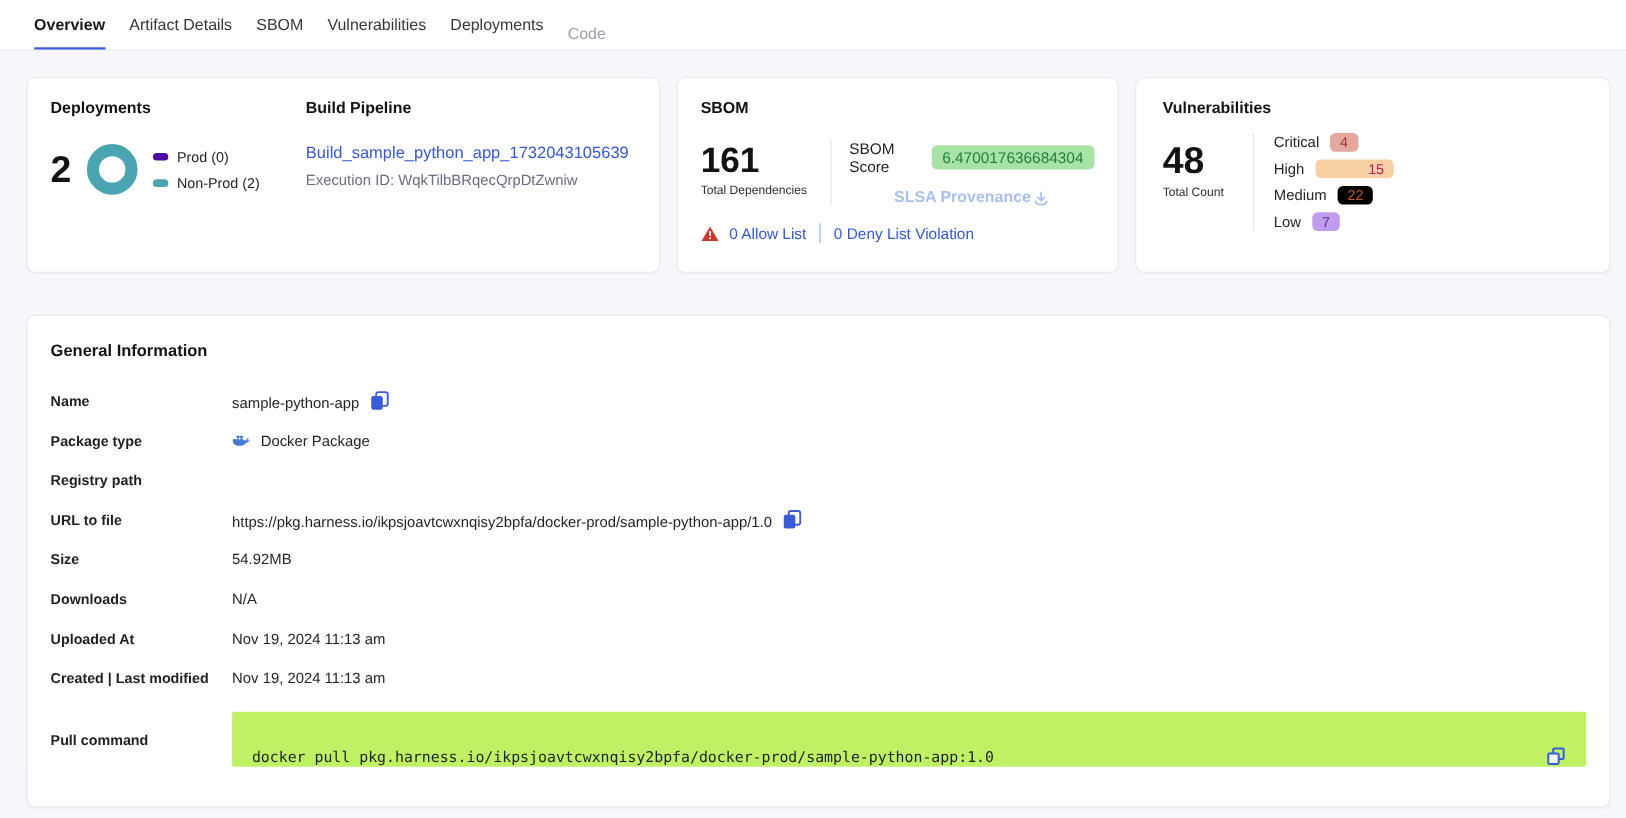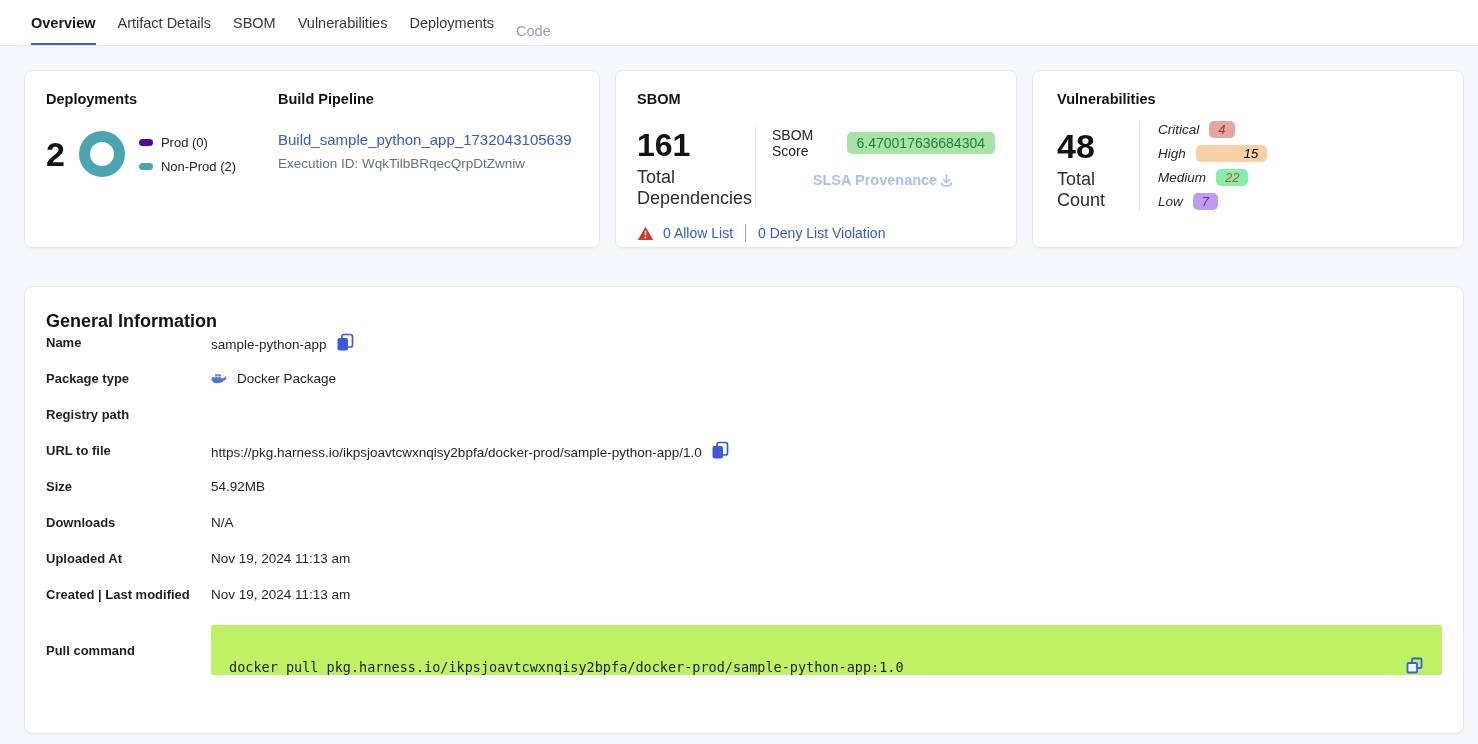--- a/index.html
+++ b/index.html
@@ -60,53 +60,53 @@
   .legend-item { display: flex; align-items: center; gap: 8px; font-size: 13px; color: #23252b; }
   .legend-swatch { width: 14px; height: 7px; border-radius: 4px; display: inline-block; }
 
   .bp-right { flex: 1; padding-top: 0; }
   .bp-link { display: inline-block; margin-top: 24px; font-size: 15px; color: #3558d4; text-decoration: none; }
   .bp-exec { margin-top: 7px; font-size: 13.5px; color: #696d84; }
 
   
   .sbom-body { display: flex; margin-top: 18px; align-items: stretch; }
   .sbom-left { width: 118px; padding-top: 4px; }
-  .sub-label { font-size: 18px; color: #2b2d33; margin-top: 6px; }
+  .sub-label { font-size: 11px; color: #2b2d33; margin-top: 6px; }
   .v-divider { width: 1px; background: #dfe2e9; margin: 2px 16px 2px 0; }
   .sbom-right { flex: 1; padding-top: 2px; }
   .score-row { display: flex; align-items: center; justify-content: flex-start; gap: 10px; }
   .score-label { font-size: 14px; color: #1d1f24; }
   .score-pill {
     background: #a6e3a4; color: #20803e;
     font-size: 14px; padding: 3px 10px; border-radius: 5px; font-weight: 400;
   }
   .slsa-row { display: flex; justify-content: center; align-items: center; gap: 2px; margin-top: 13px; }
   .slsa-link { font-size: 14.5px; font-weight: 700; color: #a9c0ee; text-decoration: none; }
   .sbom-links { display: flex; align-items: center; gap: 12px; margin-top: 15px; }
   .sbom-link { font-size: 14px; color: #3558d4; text-decoration: none; display: inline-flex; align-items: center; gap: 8px; }
   .link-divider { width: 1px; height: 18px; background: #8ba3e8; }
 
   
   .vuln-body { display: flex; margin-top: 14px; }
   .vuln-left { width: 82px; padding-top: 8px; }
   .sev-list { display: flex; flex-direction: column; gap: 7px; padding-left: 18px; border-left: 1px solid #dfe2e9; }
-  .sev-row { display: flex; align-items: center; gap: 10px; font-size: 13.5px; color: #23252b; font-style: italic; }
+  .sev-row { display: flex; align-items: center; gap: 10px; font-size: 13.5px; color: #23252b; }
   .sev-pill { font-size: 13px; padding: 1px 9px; border-radius: 5px; }
 
   
   .general-card {
     margin-top: 38px;
     background: #ffffff;
     border: 1px solid #e7e9ef;
     border-radius: 8px;
     box-shadow: 0 1px 2px rgba(40,41,61,.04);
     padding: 24px 21px 20px 21px;
     min-height: 448px;
   }
-  .gi-title { font-size: 18px; font-weight: 700; color: #121317; }
+  .gi-title { font-size: 15px; font-weight: 700; color: #121317; margin-bottom: 26px; }
   .gi-row { display: flex; align-items: center; margin-bottom: 15px; min-height: 21px; }
   .gi-label { width: 165px; font-size: 13px; font-weight: 700; color: #1d1f24; flex-shrink: 0; }
   .gi-value { font-size: 13.5px; color: #1f2126; display: inline-flex; align-items: flex-end; gap: 9px; }
   .copy-btn { display: inline-flex; align-items: center; cursor: pointer; background: none; border: none; padding: 0; }
   .gi-row.pull-row { align-items: center; margin-top: 20px; margin-bottom: 0; }
   .pull-box {
     flex: 1;
     background: #bef264;
     border-radius: 2px;
     height: 50px;
@@ -210,25 +210,25 @@
           <div class="big-num">48</div>
           <div class="sub-label">Total Count</div>
         </div>
         <div class="sev-list">
           <div class="sev-row">
             <span>Critical</span>
             <span class="sev-pill" style="background: rgb(227, 167, 159); color: rgb(156, 58, 50);">4</span>
           </div>
           <div class="sev-row">
             <span>High</span>
-            <span class="sev-pill" style="background: rgb(247, 208, 163); color: #000000; padding-left: 48px;">15</span>
+            <span class="sev-pill" style="background: rgb(247, 208, 163); color: #be185d; padding-left: 48px;">15</span>
           </div>
           <div class="sev-row">
             <span>Medium</span>
-            <span class="sev-pill" style="background: #86efac; color: rgb(192, 92, 30);">22</span>
+            <span class="sev-pill" style="background: #000000; color: rgb(192, 92, 30);">22</span>
           </div>
           <div class="sev-row">
             <span>Low</span>
             <span class="sev-pill" style="background: rgb(193, 155, 238); color: rgb(94, 47, 149);">7</span>
           </div>
         </div>
       </div>
     </div>
   </div>
 

